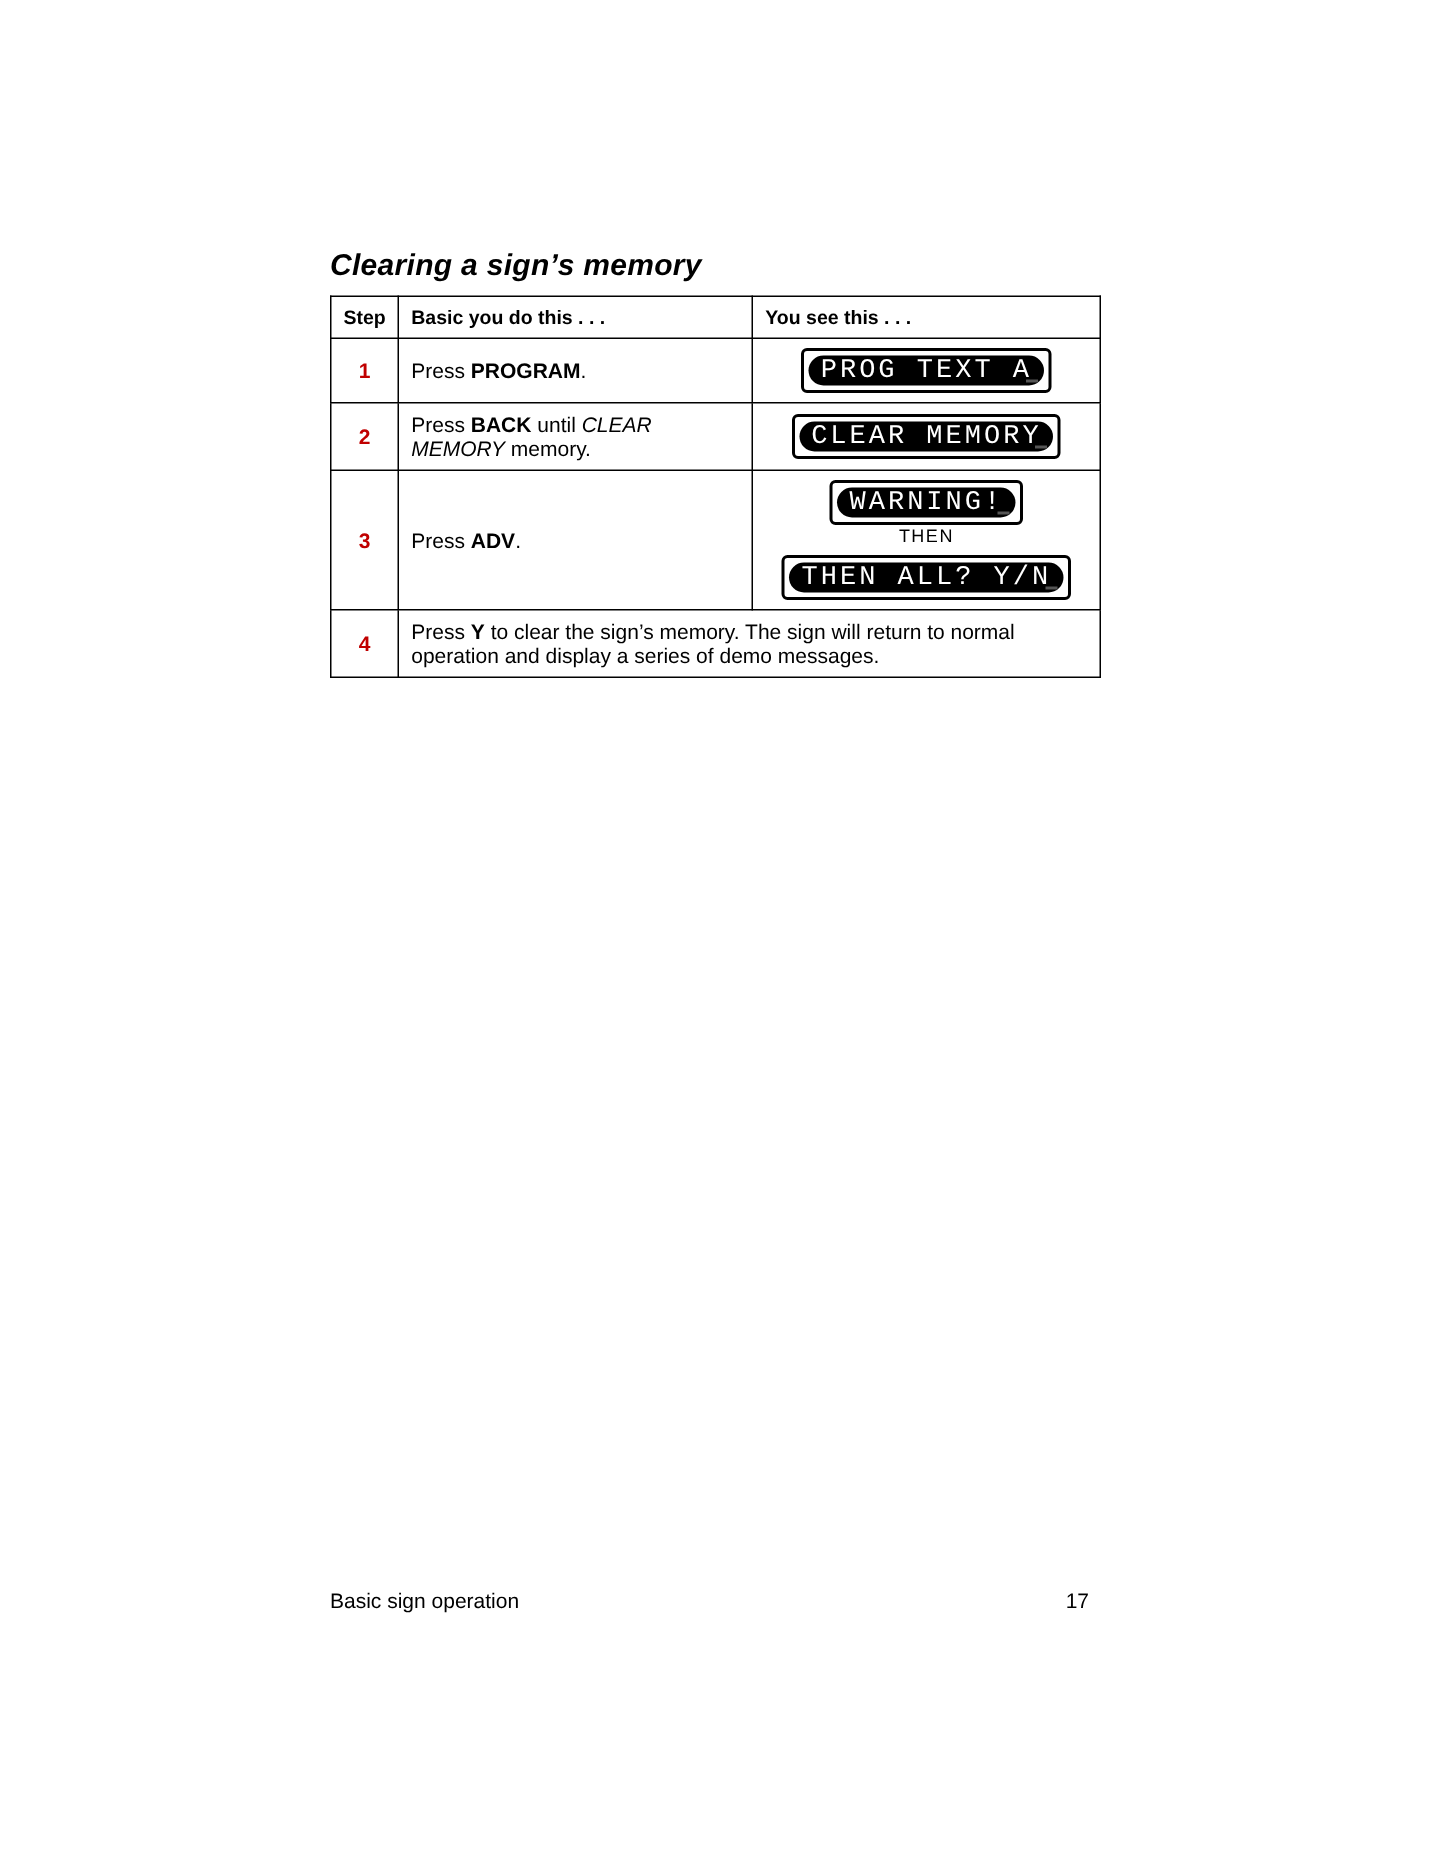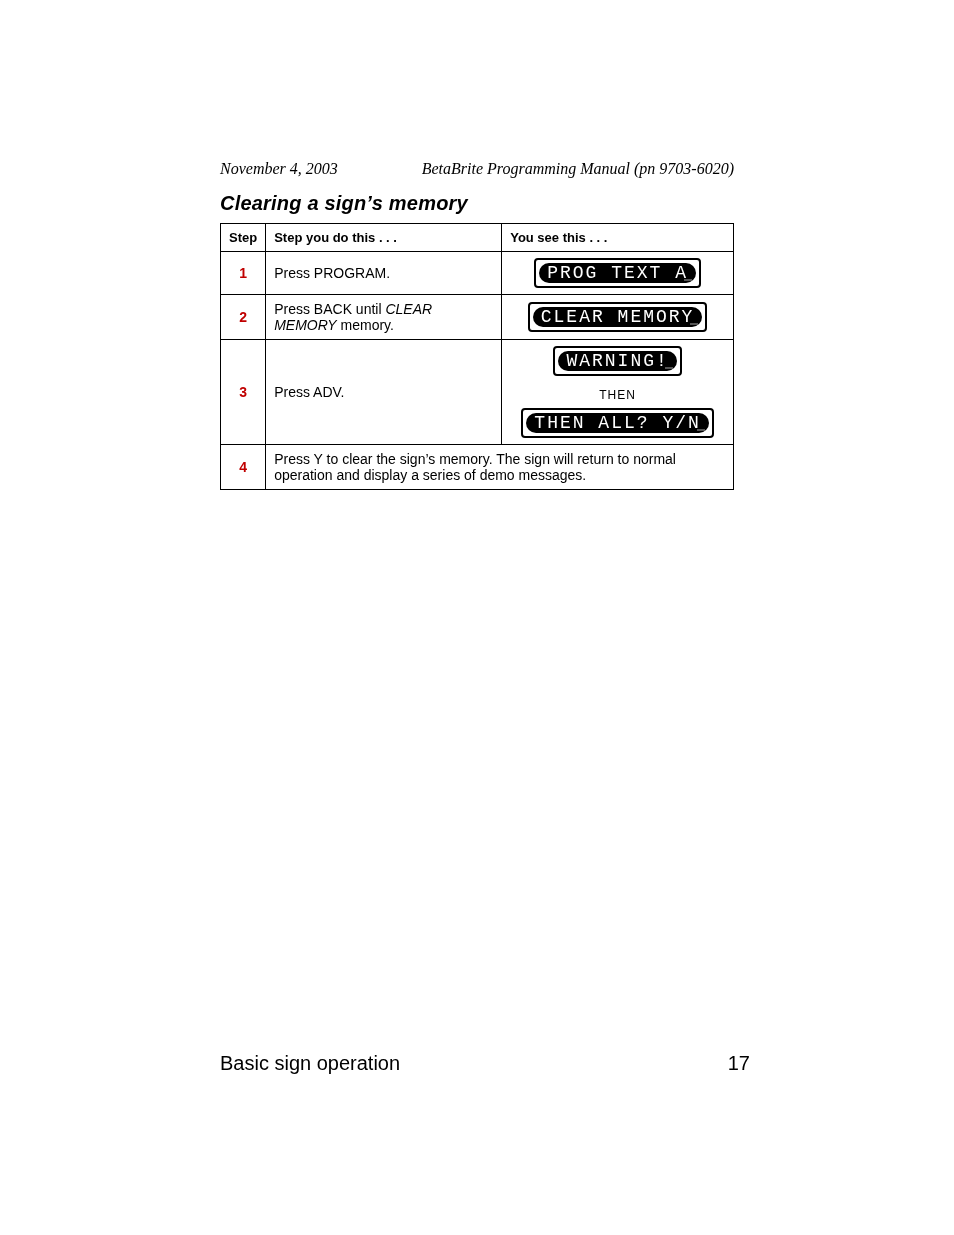--- a/index.html
+++ b/index.html
@@ -66,29 +66,29 @@
   .step-num {
     color: #c00000;
     font-weight: 700;
     text-align: center;
     font-family: Arial, Helvetica, sans-serif;
   }
   .do-cell {
     font-family: Arial, Helvetica, sans-serif;
     font-size: 14px;
   }
-  .do-cell b { font-weight: 400; margin-top: 16px; }
+  .do-cell b { font-weight: 700; margin-top: 16px; }
   .do-cell i { font-style: italic; }
 
   .see-cell { text-align: center; padding: 10px 8px; }
   .then-label {
     font-family: Arial, Helvetica, sans-serif;
     font-size: 12px;
     letter-spacing: 1px;
-    margin: 12px 0 6px 0;
+    margin: 0 0 6px 0;
   }
 
   
   .sign {
     display: inline-block;
     border: 2px solid #000;
     border-radius: 4px;
     padding: 2px 3px;
     background: #fff;
     box-sizing: border-box;
@@ -113,51 +113,47 @@
     right:4px;
     bottom:2px;
     width:8px;
     height:2px;
     background:#555;
   }
 
   .footer {
     position: absolute;
     left: 220px;
-    right: 204px;
+    right: 228px;
     bottom: 160px;
     display: flex;
     justify-content: space-between;
     font-family: Arial, Helvetica, sans-serif;
-    font-size: 20px;
+    font-size: 14px;
   }
 </style>
 </head>
 <body>
 
 <div class="page">
 
-  <div class="running-head">
-    <span>November 4, 2003</span>
-    <span>BetaBrite Programming Manual (pn 9703-6020)</span>
-  </div>
 
   <div class="section-title">Clearing a sign’s memory</div>
 
 
   <table class="steps">
     <colgroup>
       <col class="c-step">
         <col class="c-do">
         <col class="c-see">
     </colgroup>
     <thead>
       <tr>
         <th>Step</th>
-        <th>Step you do this . . .</th>
+        <th>Basic you do this . . .</th>
         <th>You see this . . .</th>
       </tr>
     </thead>
     <tbody>
 
       <tr>
         <td class="step-num">1</td>
         <td class="do-cell">
           <span>Press </span><b>PROGRAM</b><span>.</span>
         </td>

